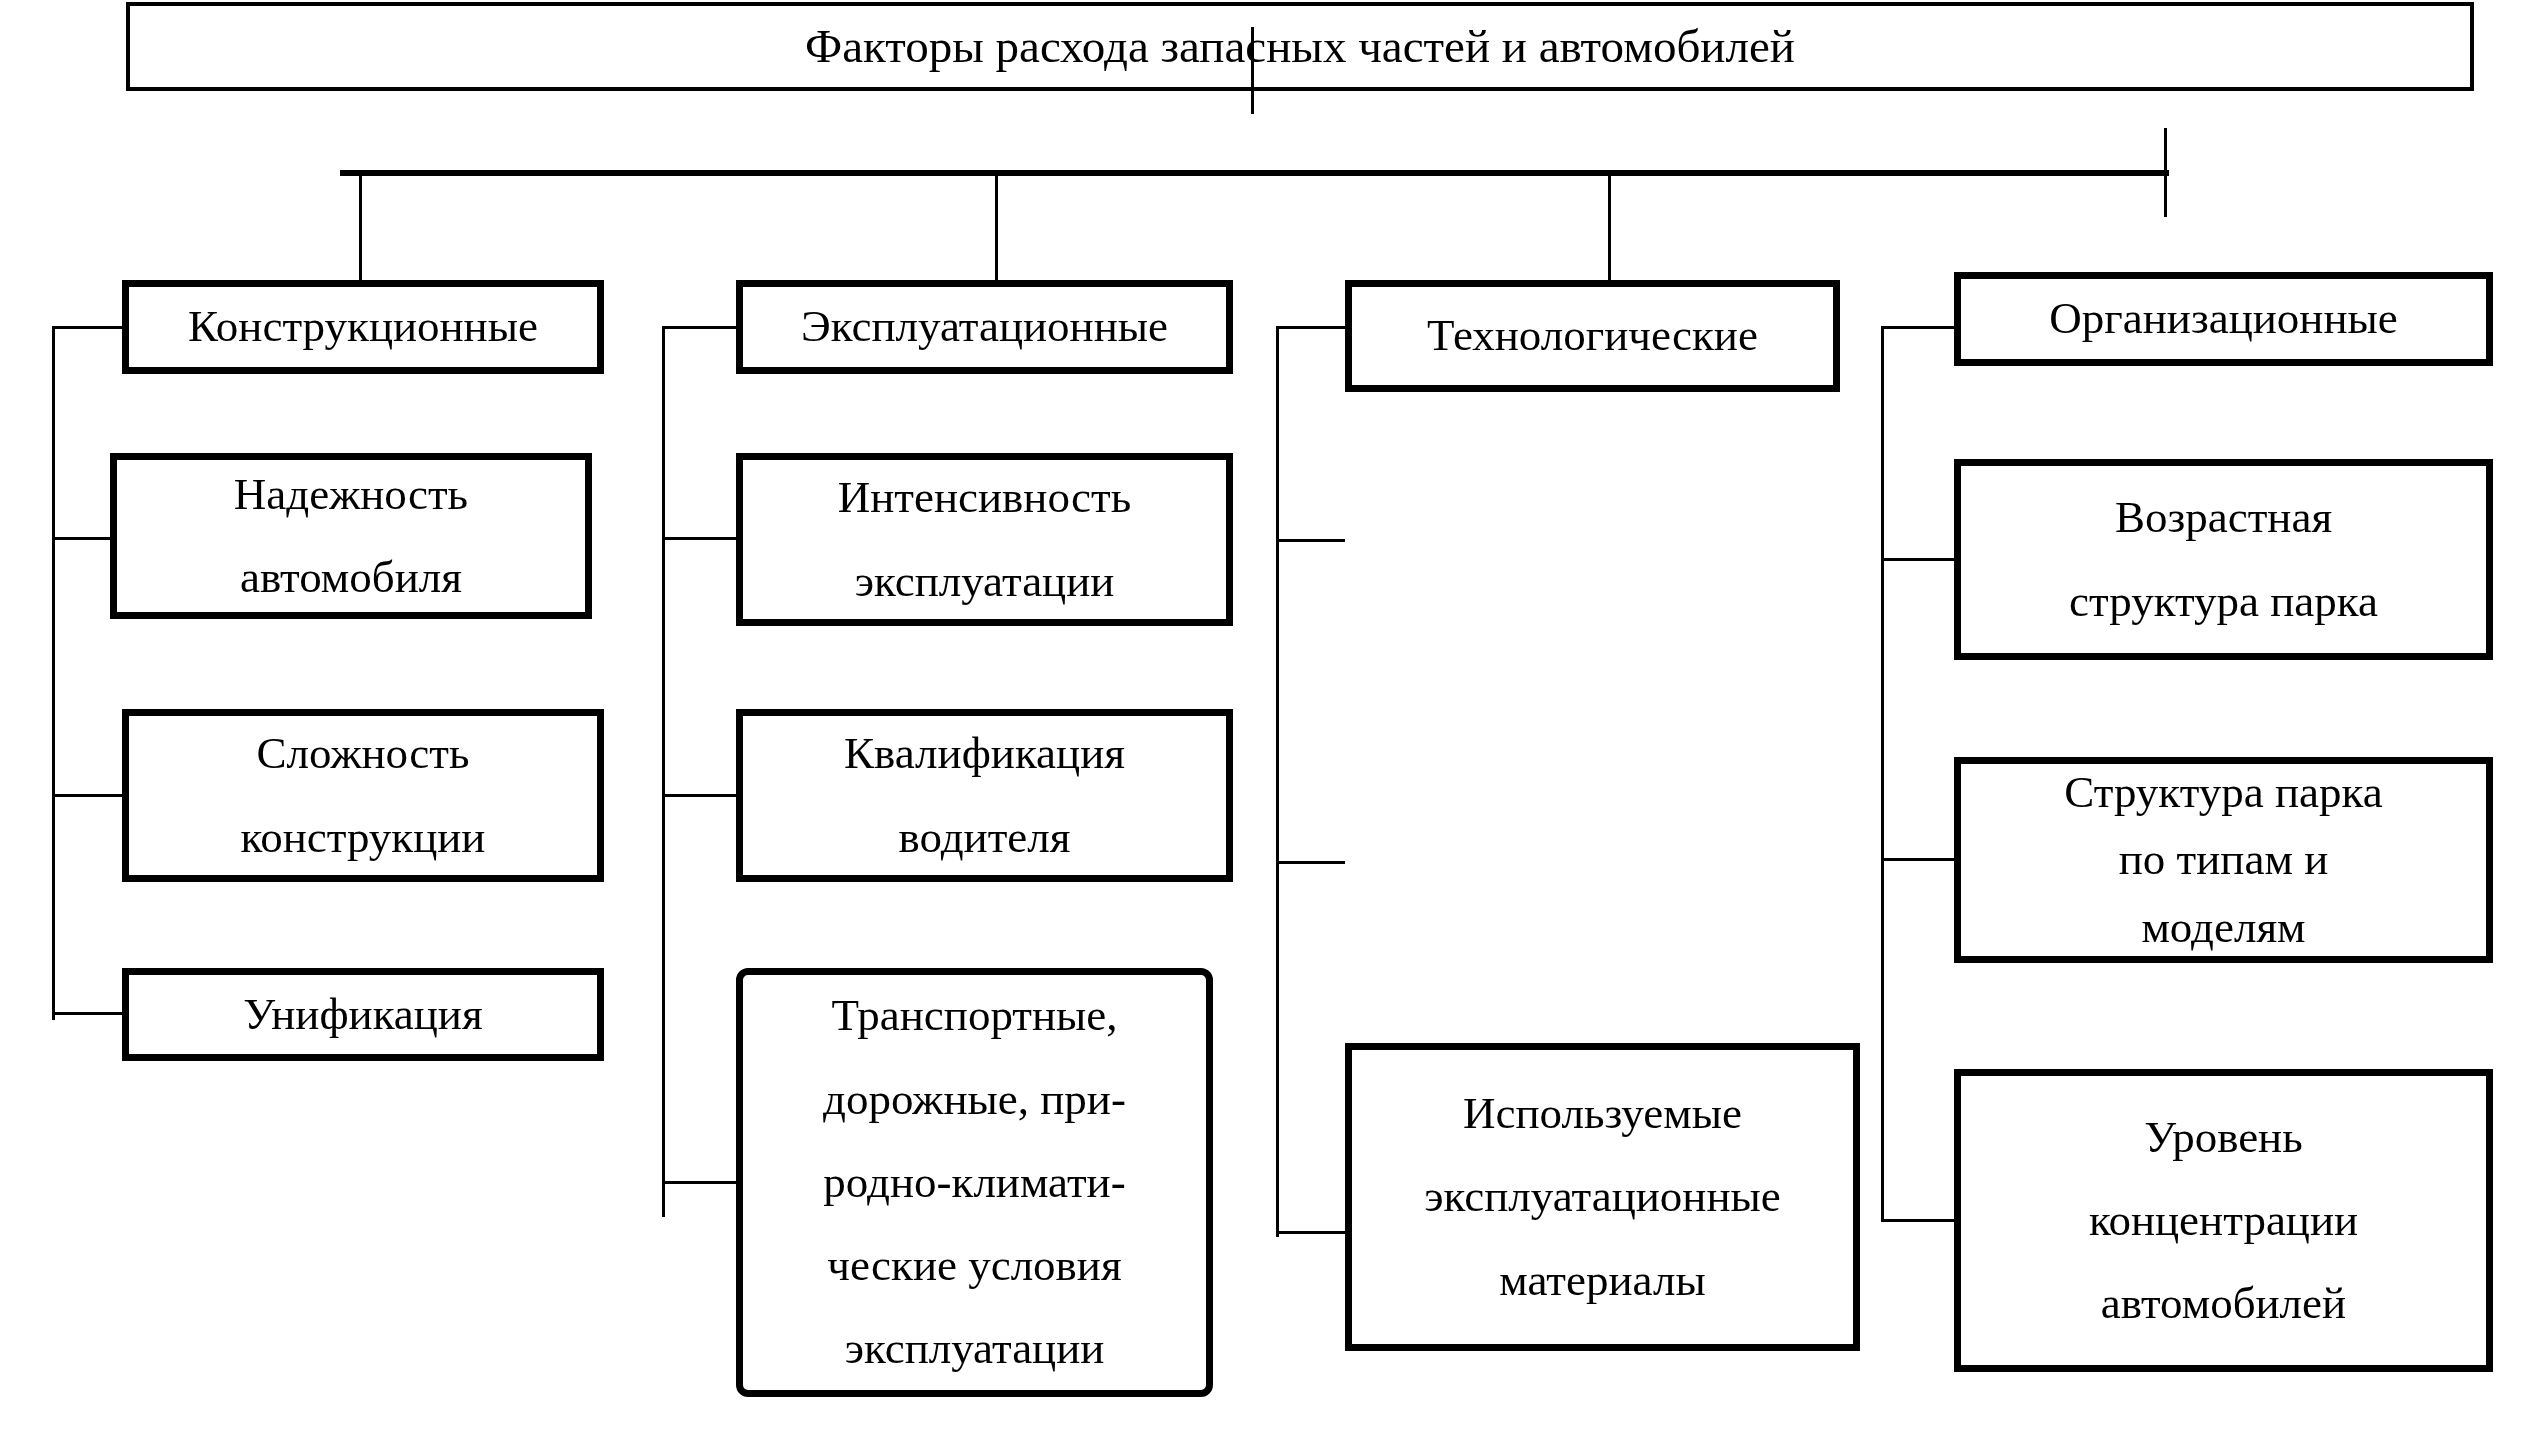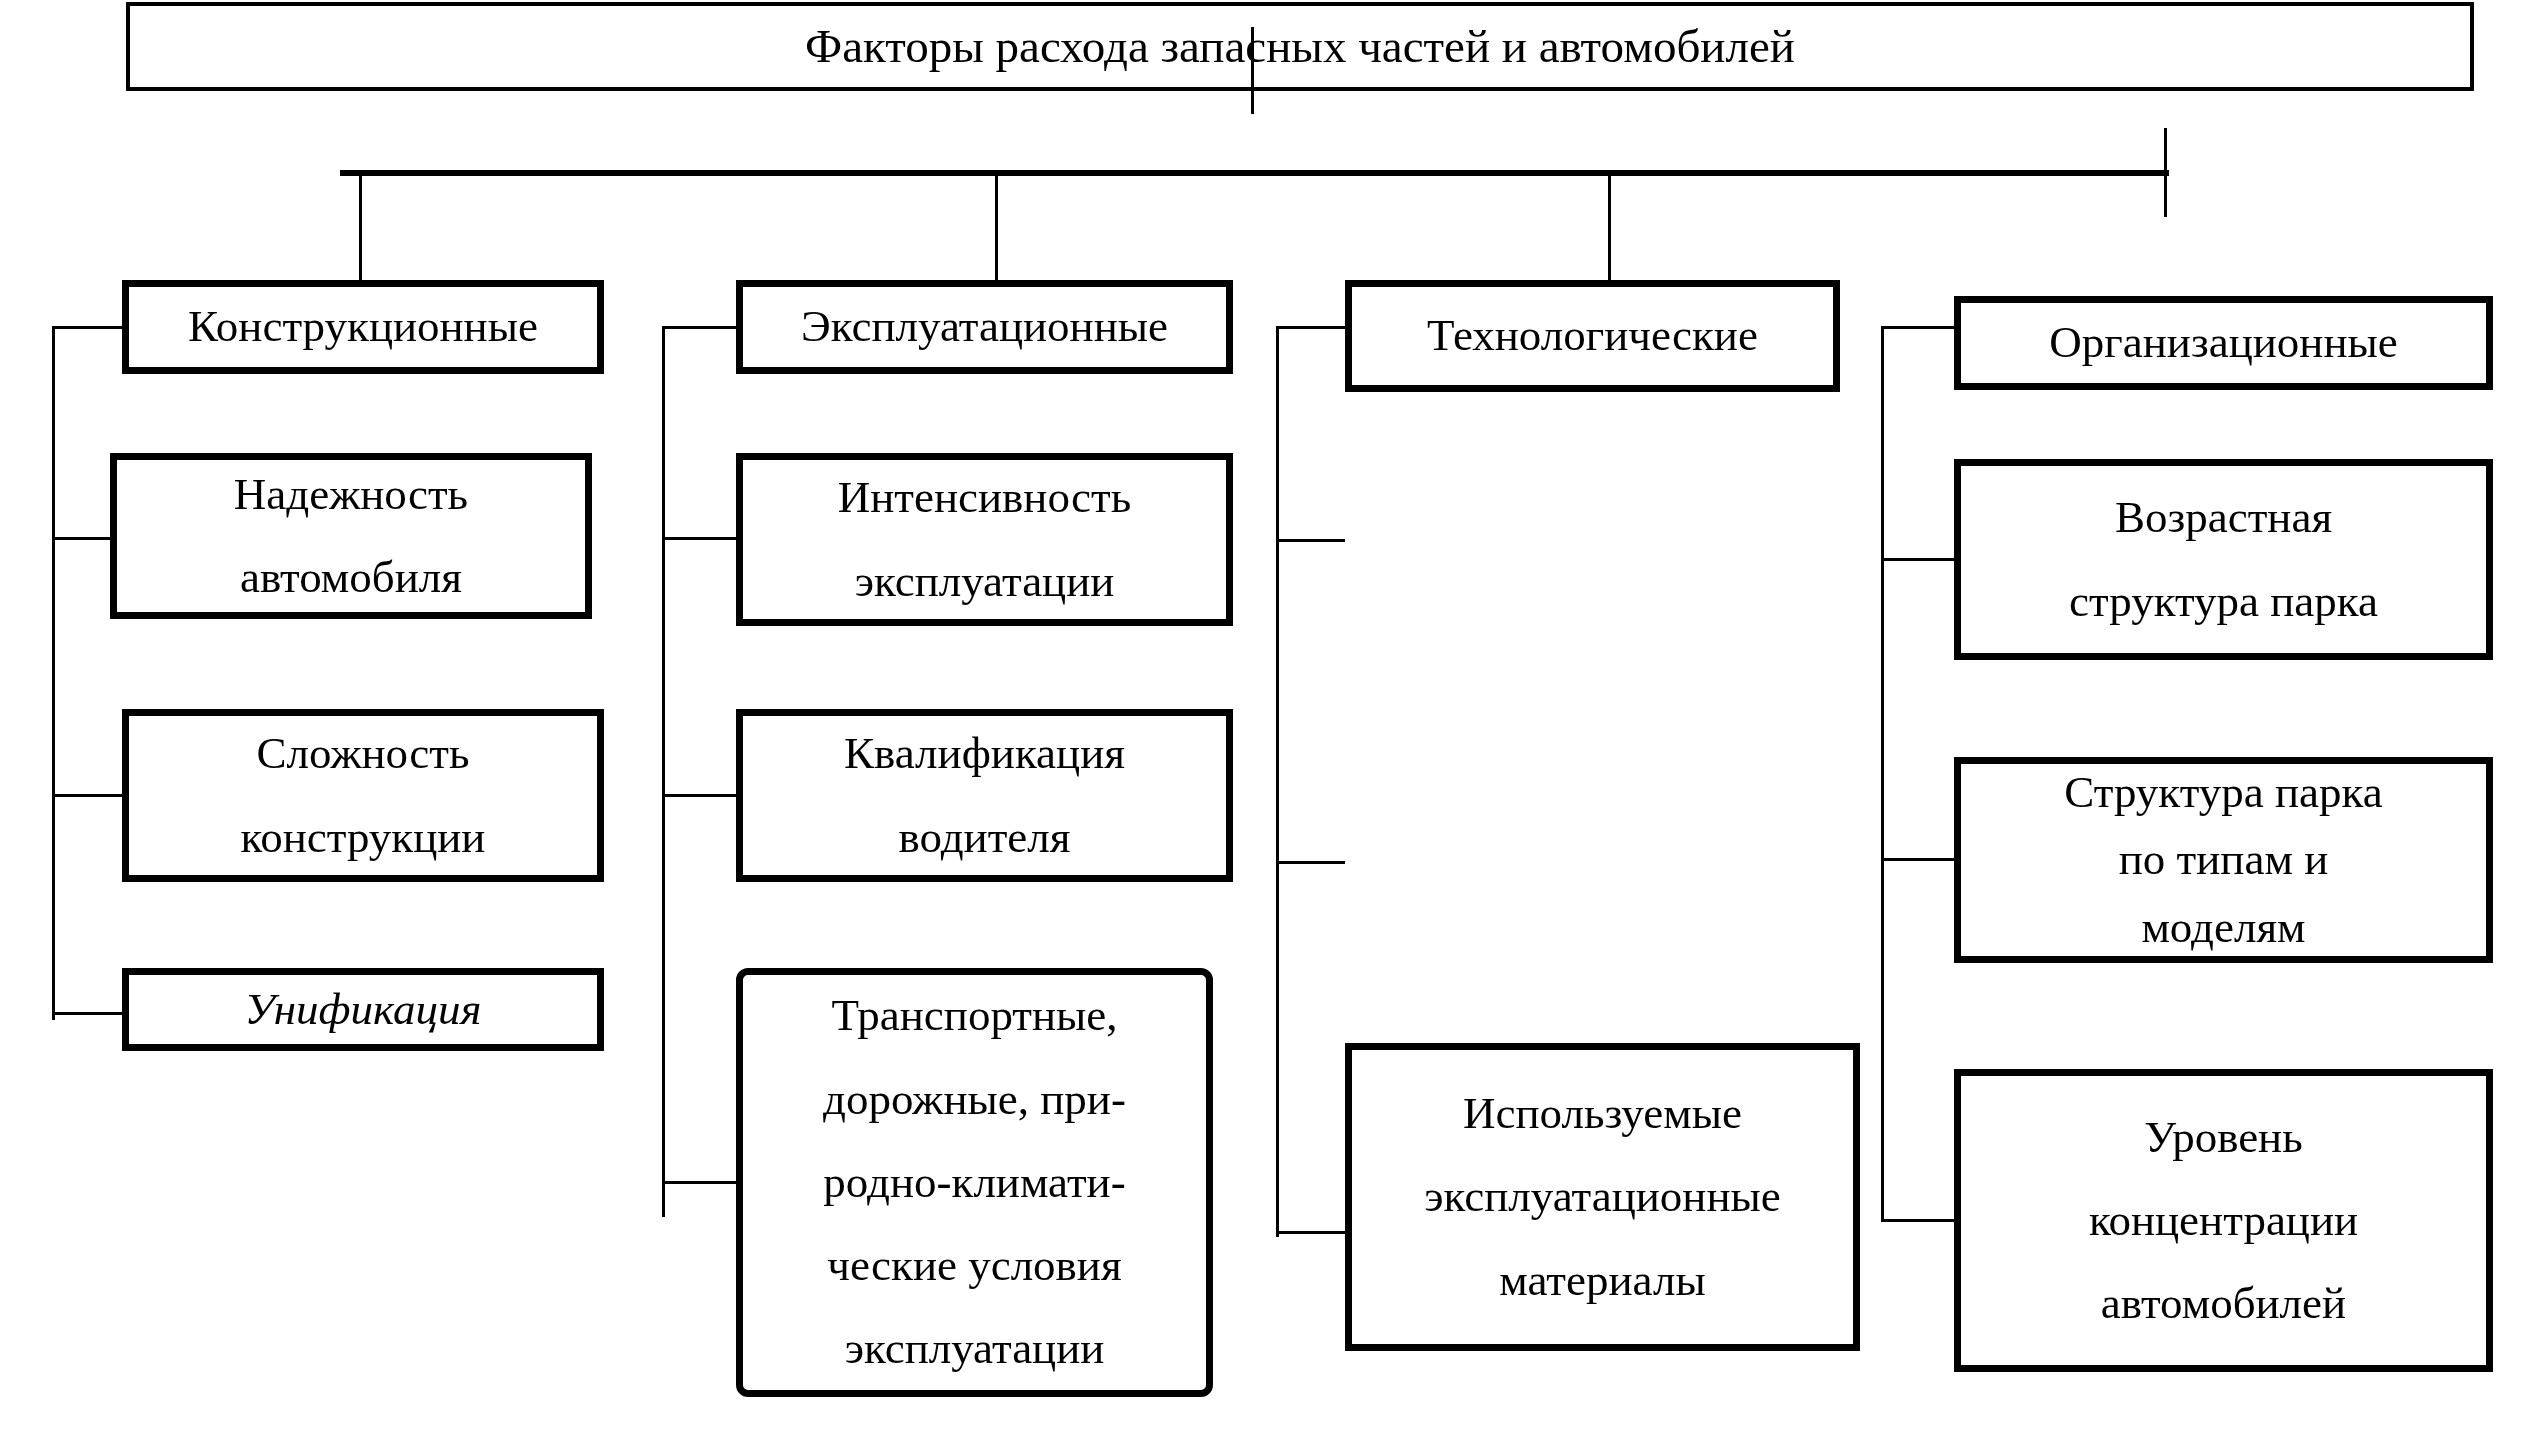--- a/index.html
+++ b/index.html
@@ -86,21 +86,21 @@
     <span class="label">Конструкционные</span>
   </div>
   <div class="box" style="left:110px; top:453px; width:482px; height:166px;align-items:center;">
     <span class="label">Надежность
 автомобиля</span>
   </div>
   <div class="box" style="left:122px; top:709px; width:482px; height:173px;">
     <span class="label">Сложность
 конструкции</span>
   </div>
-  <div class="box" style="left:122px; top:968px; width:482px; height:83px;font-style:italic;">
+  <div class="box" style="left:122px; top:968px; width:482px; height:93px;">
     <span class="label">Унификация</span>
   </div>
 
   <div class="box" style="left:736px; top:280px; width:497px; height:94px;">
     <span class="label">Эксплуатационные</span>
   </div>
   <div class="box" style="left:736px; top:453px; width:497px; height:173px;">
     <span class="label">Интенсивность
 эксплуатации</span>
   </div>
@@ -118,21 +118,21 @@
 
   <div class="box" style="left:1345px; top:280px; width:495px; height:112px;">
     <span class="label">Технологические</span>
   </div>
   <div class="box" style="left:1345px; top:1043px; width:515px; height:308px;">
     <span class="label">Используемые
 эксплуатационные
 материалы</span>
   </div>
 
-  <div class="box" style="left:1954px; top:296px; width:539px; height:94px;">
+  <div class="box" style="left:1954px; top:272px; width:539px; height:94px;">
     <span class="label">Организационные</span>
   </div>
   <div class="box" style="left:1954px; top:459px; width:539px; height:201px;">
     <span class="label">Возрастная
 структура парка</span>
   </div>
   <div class="box lh-tight" style="left:1954px; top:757px; width:539px; height:206px;">
     <span class="label">Структура парка
 по типам и
 моделям</span>

